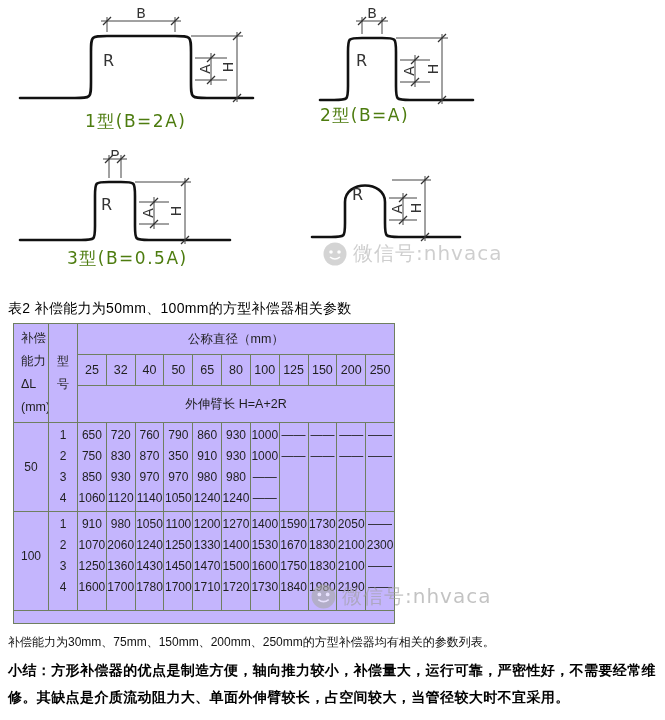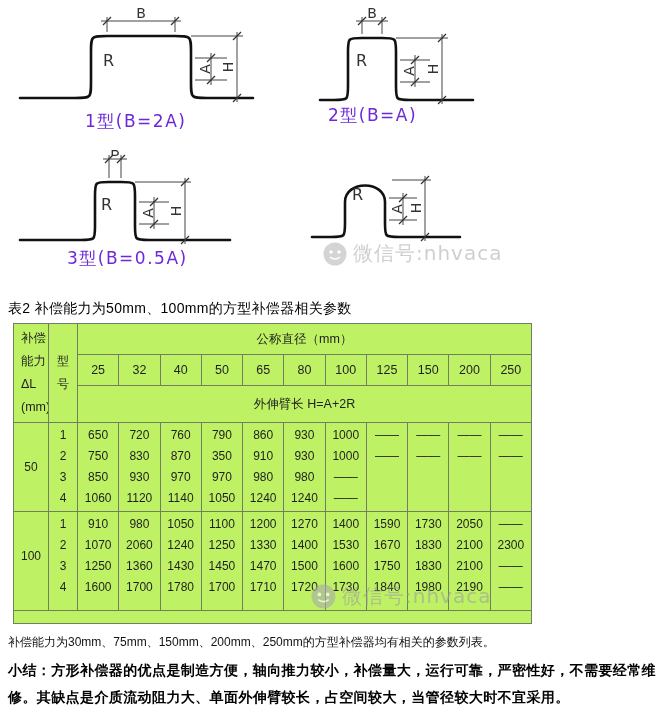--- a/index.html
+++ b/index.html
@@ -1,38 +1,38 @@
 <!DOCTYPE html>
 <html><head>
 <meta charset="utf-8">
 <style>
   html,body{margin:0;padding:0;background:#fff;}
   .page{position:relative;width:665px;height:720px;background:#fff;overflow:hidden;
         font-family:"Liberation Sans","DejaVu Sans",sans-serif;}
   .diagram{position:absolute;}
   .diagram svg{display:block;}
-  .cap{position:absolute;font-size:17px;color:#6d28d9;letter-spacing:1.5px;
+  .cap{position:absolute;font-size:17px;color:#4d7c0f;letter-spacing:1.5px;
        font-family:"DejaVu Sans",sans-serif;white-space:nowrap;}
   .d1{left:15px;top:6px;width:300px;height:140px;}
   .d1 .cap{left:70px;top:104px;}
   .d2{left:318px;top:8px;width:200px;height:130px;}
-  .d2 .cap{left:10px;top:96px;}
+  .d2 .cap{left:2px;top:96px;}
   .d3{left:15px;top:150px;width:300px;height:135px;}
   .d3 .cap{left:52px;top:97px;}
   .d4{left:300px;top:152px;width:200px;height:135px;}
   .d4 .cap{left:16px;top:90px;}
   .pipe{fill:none;stroke:#111;stroke-width:2.6;stroke-linejoin:round;stroke-linecap:round;}
   .dim{stroke:#444;stroke-width:1;fill:none;}
   .tick{stroke:#333;stroke-width:1.2;}
   .dimtxt{font-family:"DejaVu Sans",sans-serif;font-size:14px;fill:#333;}
   .rtxt{font-size:16px;}
   .tbl-title{position:absolute;left:8px;top:300px;font-size:14px;color:#000;
              font-weight:500;letter-spacing:0.3px;}
   .tbl-wrap{position:absolute;left:13px;top:323px;}
-  table{border-collapse:collapse;table-layout:fixed;width:519px;background:#bef264;color:#1f1f1f;}
+  table{border-collapse:collapse;table-layout:fixed;width:382px;background:#c4b5fd;color:#1f1f1f;}
   td,th{border:1px solid #6f7f60;padding:0;font-weight:400;text-align:center;
         vertical-align:middle;font-size:12px;overflow:hidden;}
   th{font-size:12.5px;}
   .corner{ text-align:left;}
   .corner .ln{padding-left:7px;height:23px;line-height:23px;font-size:12.5px;}
   .typehead .ln{height:23px;line-height:23px;}
   .hrow1 th{height:30px;}
   .hrow2 th{height:30px;}
   .hrow3 th{height:36px;}
   .ln{height:21px;line-height:21px;font-size:12px;}

